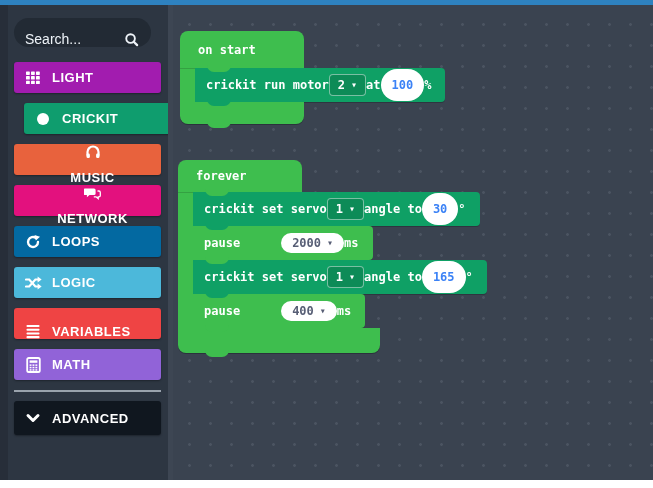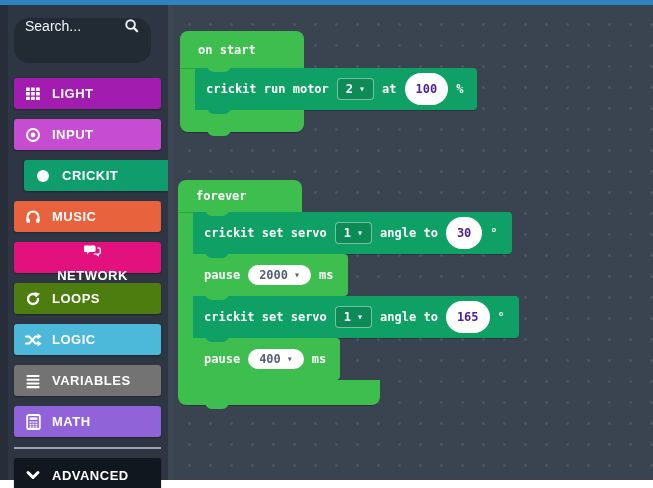--- a/index.html
+++ b/index.html
@@ -3,53 +3,53 @@
 <meta charset="utf-8">
 <style>
   * { box-sizing: border-box; margin: 0; padding: 0; }
   body { width: 653px; height: 488px; background: #ffffff; font-family: "Liberation Sans", sans-serif; overflow: hidden; }
   .app { width: 653px; height: 480px; display: flex; flex-direction: column; }
   .topbar { height: 5px; background: #2e82c0; flex: none; }
   .main { flex: 1; display: flex; min-height: 0; }
 
   
   .sidebar { width: 168px; flex: none; background: #2d3642; border-left: 8px solid #272e39; padding-top: 13px; }
-  .search-box { width: 137px; height: 45px; margin: 0 0 15px 6px; background: #222a34; border-radius: 15px; display: flex; align-items: flex-start; padding: 0 11px; }
+  .search-box { width: 137px; height: 29px; margin: 0 0 15px 6px; background: #222a34; border-radius: 15px; display: flex; align-items: flex-end; padding: 0 11px; }
   .search-box input { flex: 1; min-width: 0; background: transparent; border: none; outline: none; color: #eef3f8; font: 14px "Liberation Sans", sans-serif; }
   .search-box input::placeholder { color: #eef3f8; opacity: 1; }
   .cat-btn { width: 147px; height: 31px; margin: 0 0 10px 6px; border-radius: 3px; display: flex; align-items: center; gap: 10px; padding-left: 10px; color: #fff; font-weight: bold; font-size: 13px; letter-spacing: .5px; cursor: pointer; box-shadow: 0 1px 2px rgba(0,0,0,.35); }
   .cat-icon { width: 18px; display: flex; justify-content: center; align-items: center; flex: none; }
   .separator { width: 147px; height: 2px; background: #9aa3ad; margin: 2px 0 9px 6px; }
   .advanced-btn { height: 34px; background: #10171f; }
 
   
   .toolbox-divider { width: 5px; flex: none; background: #3d4653; }
   .canvas { flex: 1; position: relative; background-color: #3a4350; background-image: radial-gradient(circle, #4b5461 1.3px, rgba(0,0,0,0) 1.5px); background-size: 21px 21px; background-position: 6px 9px; overflow: hidden; }
 
   
   .block-wrapper { position: absolute; color: #fff; font: bold 12px "DejaVu Sans Mono", monospace; }
   .wrap-header { background: #3ebe4e; min-width: 124px; width: max-content; height: 32px; display: flex; align-items: center; padding: 0 18px; border-radius: 8px 8px 0 0; position: relative; box-shadow: 0 1px 0 rgba(0,0,0,.15); margin-top: 16px; }
   .block-wrapper[data-name="block-on-start"] .wrap-header { height: 37px; }
   .wrap-header::after { content: ""; position: absolute; left: 27px; bottom: -4px; width: 24px; height: 7px; border-radius: 0 0 7px 7px; background: inherit; z-index: 3; }
   .wrap-body { display: flex; }
   .spine { width: 15px; flex: none; background: #3ebe4e; }
   .rows { display: flex; flex-direction: column; align-items: flex-start; }
-  .row { position: relative; display: flex; align-items: center; gap: 8px; height: 42px; padding: 0 14px 0 11px; width: max-content; border-radius: 0 4px 4px 0; box-shadow: 0 1px 0 rgba(0,0,0,.2); }
+  .row { position: relative; display: flex; align-items: center; height: 34px; padding: 0 14px 0 11px; width: max-content; border-radius: 0 4px 4px 0; box-shadow: 0 1px 0 rgba(0,0,0,.2); }
   .row.crickit { background: #0fa065; }
   .row.loops { background: #3ebe4e; }
   .row::after { content: ""; position: absolute; left: 12px; bottom: -4px; width: 24px; height: 7px; border-radius: 0 0 7px 7px; background: inherit; z-index: 2; }
   .wrap-footer { background: #3ebe4e; height: 25px; border-radius: 0 0 8px 8px; position: relative; box-shadow: 0 1px 0 rgba(0,0,0,.25); }
   .wrap-footer::after { content: ""; position: absolute; left: 27px; bottom: -4px; width: 24px; height: 7px; border-radius: 0 0 7px 7px; background: inherit; }
   .block-wrapper[data-name="block-on-start"] .wrap-footer { height: 22px; }
 
   .seg-label { white-space: pre; }
   .dd { display: inline-flex; align-items: center; gap: 6px; padding: 3px 8px; background: rgba(0,0,0,.13); border: 1px solid rgba(255,255,255,.45); border-radius: 4px; cursor: pointer; }
   .dd .arrow { font-size: 10px; line-height: 1; }
-  .pill { background: #fff; color: #4c1d95; border-radius: 999px; padding: 9px 11px; cursor: text; }
-  .dd-white { display: inline-flex; align-items: center; gap: 6px; background: #fff; color: #575e75; border-radius: 999px; padding: 3px 11px; cursor: pointer; }
+  .pill { background: #fff; color: #3b82f6; border-radius: 999px; padding: 9px 11px; cursor: text; }
+  .dd-white { display: inline-flex; align-items: center; gap: 6px; background: #fff; color: #575e75; border-radius: 999px; padding: 3px 11px; cursor: pointer; margin-left: 41px; }
   .dd-white .arrow { color: #575e75; font-size: 10px; line-height: 1; }
 </style>
 </head>
 <body>
 
 <div class="app" data-name="makecode-editor">
   <div class="topbar" data-name="top-accent-bar"></div>
   <div class="main" data-name="editor-main">
 
     <div class="sidebar" data-name="toolbox-sidebar">
@@ -72,77 +72,68 @@
                 <rect x="1" y="6.1" width="3.8" height="3.4" rx="0.6" fill="#fff"></rect>
                 <rect x="6" y="6.1" width="3.8" height="3.4" rx="0.6" fill="#fff"></rect>
                 <rect x="11" y="6.1" width="3.8" height="3.4" rx="0.6" fill="#fff"></rect>
                 <rect x="1" y="10.7" width="3.8" height="3.4" rx="0.6" fill="#fff"></rect>
                 <rect x="6" y="10.7" width="3.8" height="3.4" rx="0.6" fill="#fff"></rect>
                 <rect x="11" y="10.7" width="3.8" height="3.4" rx="0.6" fill="#fff"></rect>
               </svg>
             </span>
             <span data-name="category-label">LIGHT</span>
           </div>
-          <div class="cat-btn" data-name="sidebar-item-input" style="background: rgb(198, 77, 210);">
-            <span class="cat-icon" data-name="record-icon">
-              <svg width="16" height="16" viewBox="0 0 16 16">
-                <circle cx="8" cy="8" r="6" fill="none" stroke="#fff" stroke-width="2"></circle>
-                <circle cx="8" cy="8" r="2.4" fill="#fff"></circle>
-              </svg>
-            </span>
-            <span data-name="category-label">INPUT</span>
-          </div>
           <div class="cat-btn" data-name="sidebar-item-crickit" style="background: rgb(15, 157, 110); margin-left: 16px;">
             <span class="cat-icon" data-name="circle-icon">
               <svg width="16" height="16" viewBox="0 0 16 16">
                 <circle cx="8" cy="8" r="6" fill="#fff"></circle>
               </svg>
             </span>
             <span data-name="category-label">CRICKIT</span>
           </div>
-          <div class="cat-btn" data-name="sidebar-item-music" style="background: rgb(232, 98, 61);">
+          <div class="cat-btn" data-name="sidebar-item-music" style="background: rgb(232, 98, 61); flex-direction: column;">
             <span class="cat-icon" data-name="headphones-icon">
               <svg width="16" height="16" viewBox="0 0 16 16">
                 <path d="M2.5 11 V8 a5.5 5.5 0 0 1 11 0 V11" fill="none" stroke="#fff" stroke-width="2.2" stroke-linecap="round"></path>
                 <rect x="1.5" y="9.5" width="3.4" height="4.6" rx="1.4" fill="#fff"></rect>
                 <rect x="11.1" y="9.5" width="3.4" height="4.6" rx="1.4" fill="#fff"></rect>
               </svg>
             </span>
             <span data-name="category-label">MUSIC</span>
           </div>
           <div class="cat-btn" data-name="sidebar-item-network" style="background: rgb(227, 17, 126); flex-direction: column;">
             <span class="cat-icon" data-name="chat-icon">
               <svg width="17" height="16" viewBox="0 0 17 16">
                 <path d="M1 3.5 h9 a1.6 1.6 0 0 1 1.6 1.6 v3.4 a1.6 1.6 0 0 1 -1.6 1.6 h-4.5 l-2.6 2.2 v-2.2 h-1.9 a1.6 1.6 0 0 1 -1.6 -1.6 v-3.4 a1.6 1.6 0 0 1 1.6 -1.6 z" fill="#fff"></path>
                 <path d="M13.5 6 h1.4 a1.4 1.4 0 0 1 1.4 1.4 v3 a1.4 1.4 0 0 1 -1.4 1.4 h-0.7 v1.8 l-2.2 -1.8 h-2.2" fill="none" stroke="#fff" stroke-width="1.3"></path>
               </svg>
             </span>
             <span data-name="category-label">NETWORK</span>
           </div>
-          <div class="cat-btn" data-name="sidebar-item-loops" style="background: #4d7c0f;">
+          <div class="cat-btn" data-name="sidebar-item-loops" style="background: #0369a1;">
             <span class="cat-icon" data-name="loop-icon">
               <svg width="16" height="16" viewBox="0 0 16 16">
                 <path d="M13 8 a5 5 0 1 1 -2 -4" fill="none" stroke="#fff" stroke-width="2.4" stroke-linecap="round"></path>
                 <polygon points="9.5,1 15,2.8 10.8,6.4" fill="#fff"></polygon>
               </svg>
             </span>
             <span data-name="category-label">LOOPS</span>
           </div>
           <div class="cat-btn" data-name="sidebar-item-logic" style="background: rgb(76, 184, 218);">
             <span class="cat-icon" data-name="shuffle-icon">
               <svg width="17" height="16" viewBox="0 0 17 16">
                 <path d="M1 4.5 h3.2 l6.2 7 h3" fill="none" stroke="#fff" stroke-width="2.2" stroke-linecap="round"></path>
                 <path d="M1 11.5 h3.2 l6.2 -7 h3" fill="none" stroke="#fff" stroke-width="2.2" stroke-linecap="round"></path>
                 <polygon points="12.6,1.6 16.6,4.5 12.6,7.4" fill="#fff"></polygon>
                 <polygon points="12.6,8.6 16.6,11.5 12.6,14.4" fill="#fff"></polygon>
               </svg>
             </span>
             <span data-name="category-label">LOGIC</span>
           </div>
-          <div class="cat-btn" data-name="sidebar-item-variables" style="background: #737373;">
+          <div class="cat-btn" data-name="sidebar-item-variables" style="background: #ef4444; align-items: flex-end;">
             <span class="cat-icon" data-name="list-icon">
               <svg width="16" height="16" viewBox="0 0 16 16">
                 <rect x="1.5" y="2" width="13" height="2.1" rx="0.8" fill="#fff"></rect>
                 <rect x="1.5" y="5.7" width="13" height="2.1" rx="0.8" fill="#fff"></rect>
                 <rect x="1.5" y="9.4" width="13" height="2.1" rx="0.8" fill="#fff"></rect>
                 <rect x="1.5" y="13.1" width="13" height="2.1" rx="0.8" fill="#fff"></rect>
               </svg>
             </span>
             <span data-name="category-label">VARIABLES</span>
           </div>
@@ -193,21 +184,21 @@
                   <span class="arrow" data-name="chevron-down-icon">▾</span>
                 </span>
                 <span class="seg-label" data-name="statement-label">at</span>
                 <span class="pill" data-name="number-input">100</span>
                 <span class="seg-label" data-name="statement-label">%</span>
               </div>
             </div>
           </div>
           <div class="wrap-footer" data-name="block-footer" style="width: 124px;"></div>
         </div>
-        <div class="block-wrapper" data-name="block-forever" style="left: 5px; top: 159px;">
+        <div class="block-wrapper" data-name="block-forever" style="left: 5px; top: 139px;">
           <div class="wrap-header" data-name="block-header">
             <span class="seg-label" data-name="block-header-label">forever</span>
           </div>
           <div class="wrap-body">
             <div class="spine" data-name="block-spine"></div>
             <div class="rows">
               <div class="row crickit" data-name="block-statement">
                 <span class="seg-label" data-name="statement-label">crickit set servo</span>
                 <span class="dd" data-name="dropdown-field">
                   <span data-name="dropdown-value">1</span>

